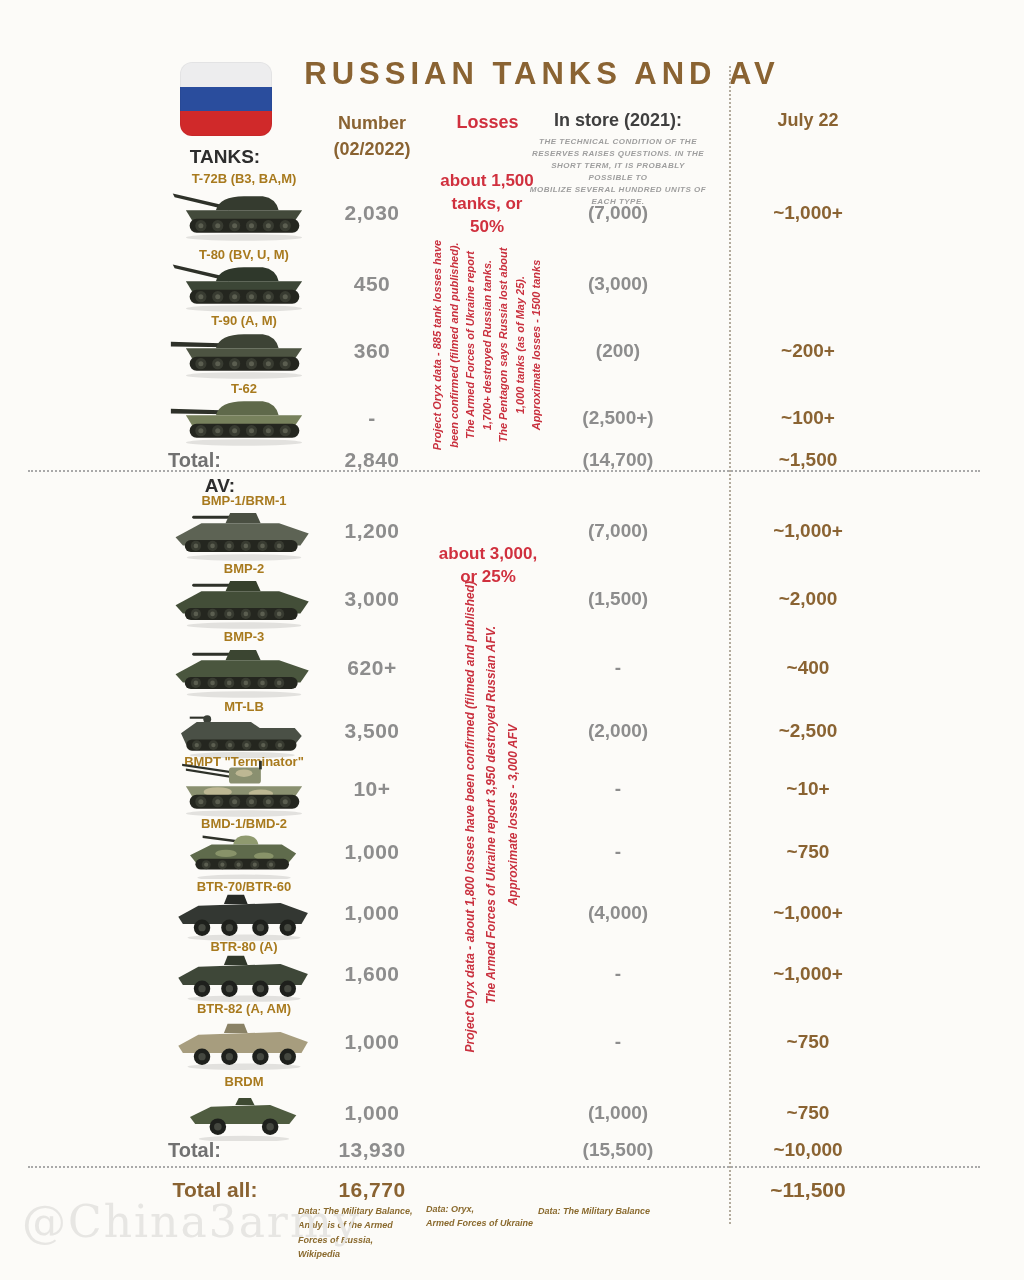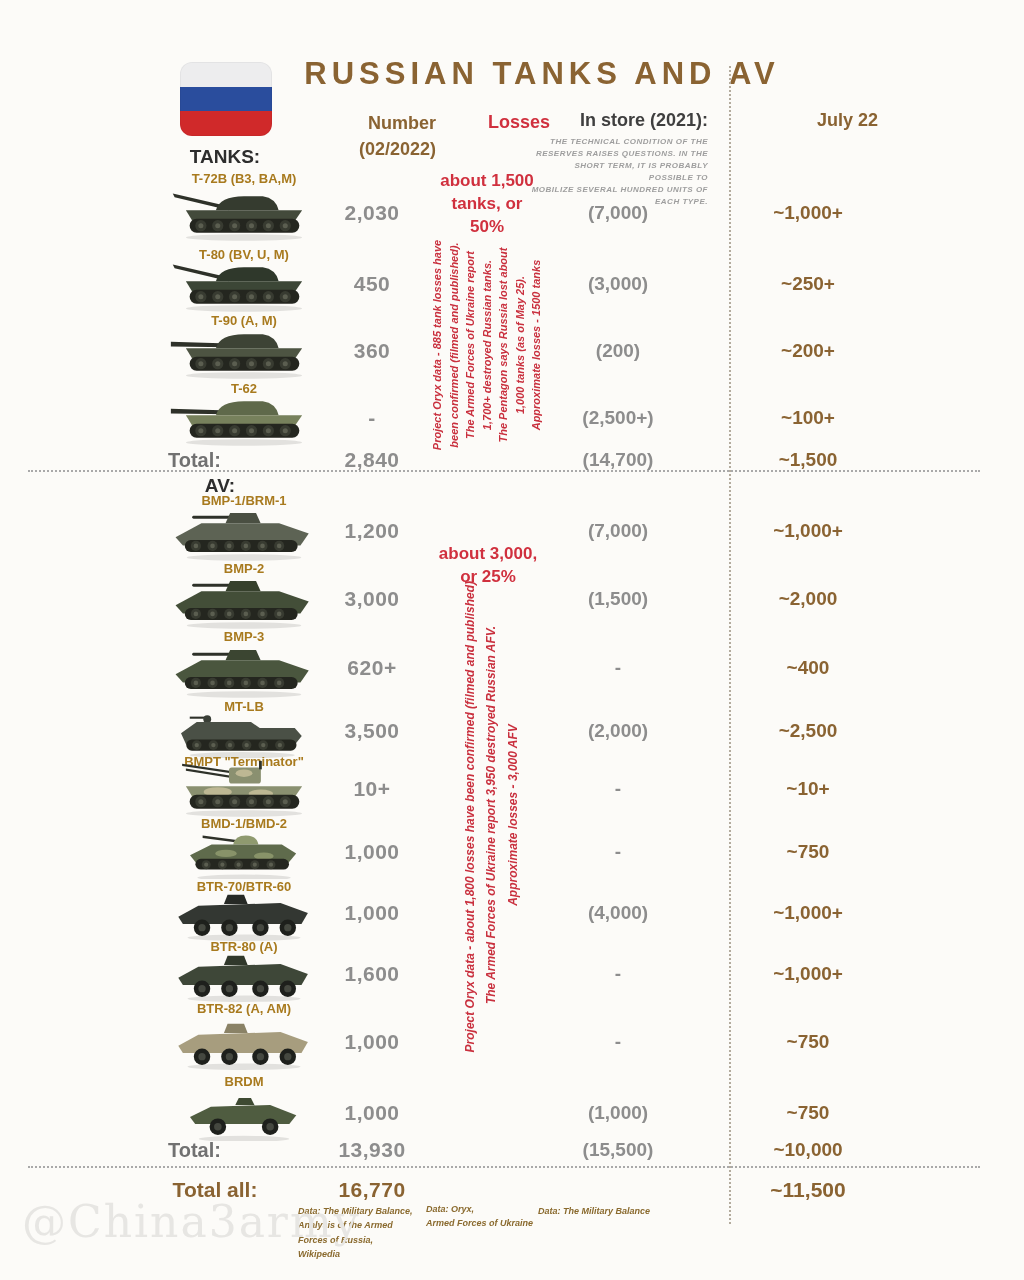--- a/index.html
+++ b/index.html
@@ -7,21 +7,21 @@
         font-family:"Liberation Sans","DejaVu Sans",sans-serif;overflow:hidden;}
 
   
   .flag{position:absolute;left:180px;top:62px;width:92px;height:74px;border-radius:12px;
         background:linear-gradient(to bottom,#ededee 0%,#ededee 33.5%,#2a4d9d 33.5%,#2a4d9d 66.5%,#d0292a 66.5%,#d0292a 100%);
         box-shadow:0 0 0 1px rgba(0,0,0,0.04) inset;}
   .title{position:absolute;left:60px;right:0;top:56px;margin:0;text-align:center;
          font-size:31px;font-weight:800;letter-spacing:5px;color:#8a6332;}
 
   
-  .hdr{position:absolute;text-align:right;font-weight:700;}
+  .hdr{position:absolute;text-align:center;font-weight:700;}
   .hdr-number{left:308px;top:110px;width:128px;font-size:18px;color:#8a6332;line-height:1.45;}
   .hdr-losses{left:425px;top:112px;width:125px;font-size:18px;color:#d0303e;}
   .hdr-store{left:528px;top:110px;width:180px;font-size:18px;color:#3f3f3f;}
   .store-note{margin-top:5px;font-size:8px;font-weight:600;font-style:italic;color:#9e9e9e;
               letter-spacing:.5px;line-height:1.5;white-space:pre-line;}
   .hdr-july{left:738px;top:110px;width:140px;font-size:18px;color:#8a6332;}
 
   .vsep{position:absolute;left:729px;top:66px;height:1158px;border-left:2px dotted #b3ab9d;}
   .hline{position:absolute;left:28px;width:952px;border-top:2px dotted #a9a9a9;}
 
@@ -149,21 +149,20 @@
               <circle cx="88" cy="44.5" r="2.7" fill="#5b5e50"></circle>
               <circle cx="106" cy="44.5" r="6" fill="#383b31"></circle>
               <circle cx="106" cy="44.5" r="2.7" fill="#5b5e50"></circle>
               <circle cx="124" cy="44.5" r="6" fill="#383b31"></circle>
               <circle cx="124" cy="44.5" r="2.7" fill="#5b5e50"></circle>
             </svg>
           </div>
         </div>
         <div class="cell c-num">450</div>
         <div class="cell c-store">(3,000)</div>
-        <div class="cell c-july">~250+</div>
       </div>
       <div class="vrow" style="height: 68px;">
         <div class="veh">
           <div class="veh-label">T-90 (A, M)</div>
           <div class="veh-img">
             <svg width="152" height="60" viewBox="0 0 160 64">
               <ellipse cx="80" cy="57" rx="62" ry="3.5" fill="rgba(0,0,0,0.10)"></ellipse>
               <path d="M2 21 L64 23 L64 27 L2 26 Z" fill="#2e3129"></path>
       <path d="M50 28 Q54 13 80 13 L100 13 Q114 15 117 28 Z" fill="#3d4335"></path>
       <path d="M18 28 L142 28 L133 41 L26 41 Z" fill="#4d5442"></path>

